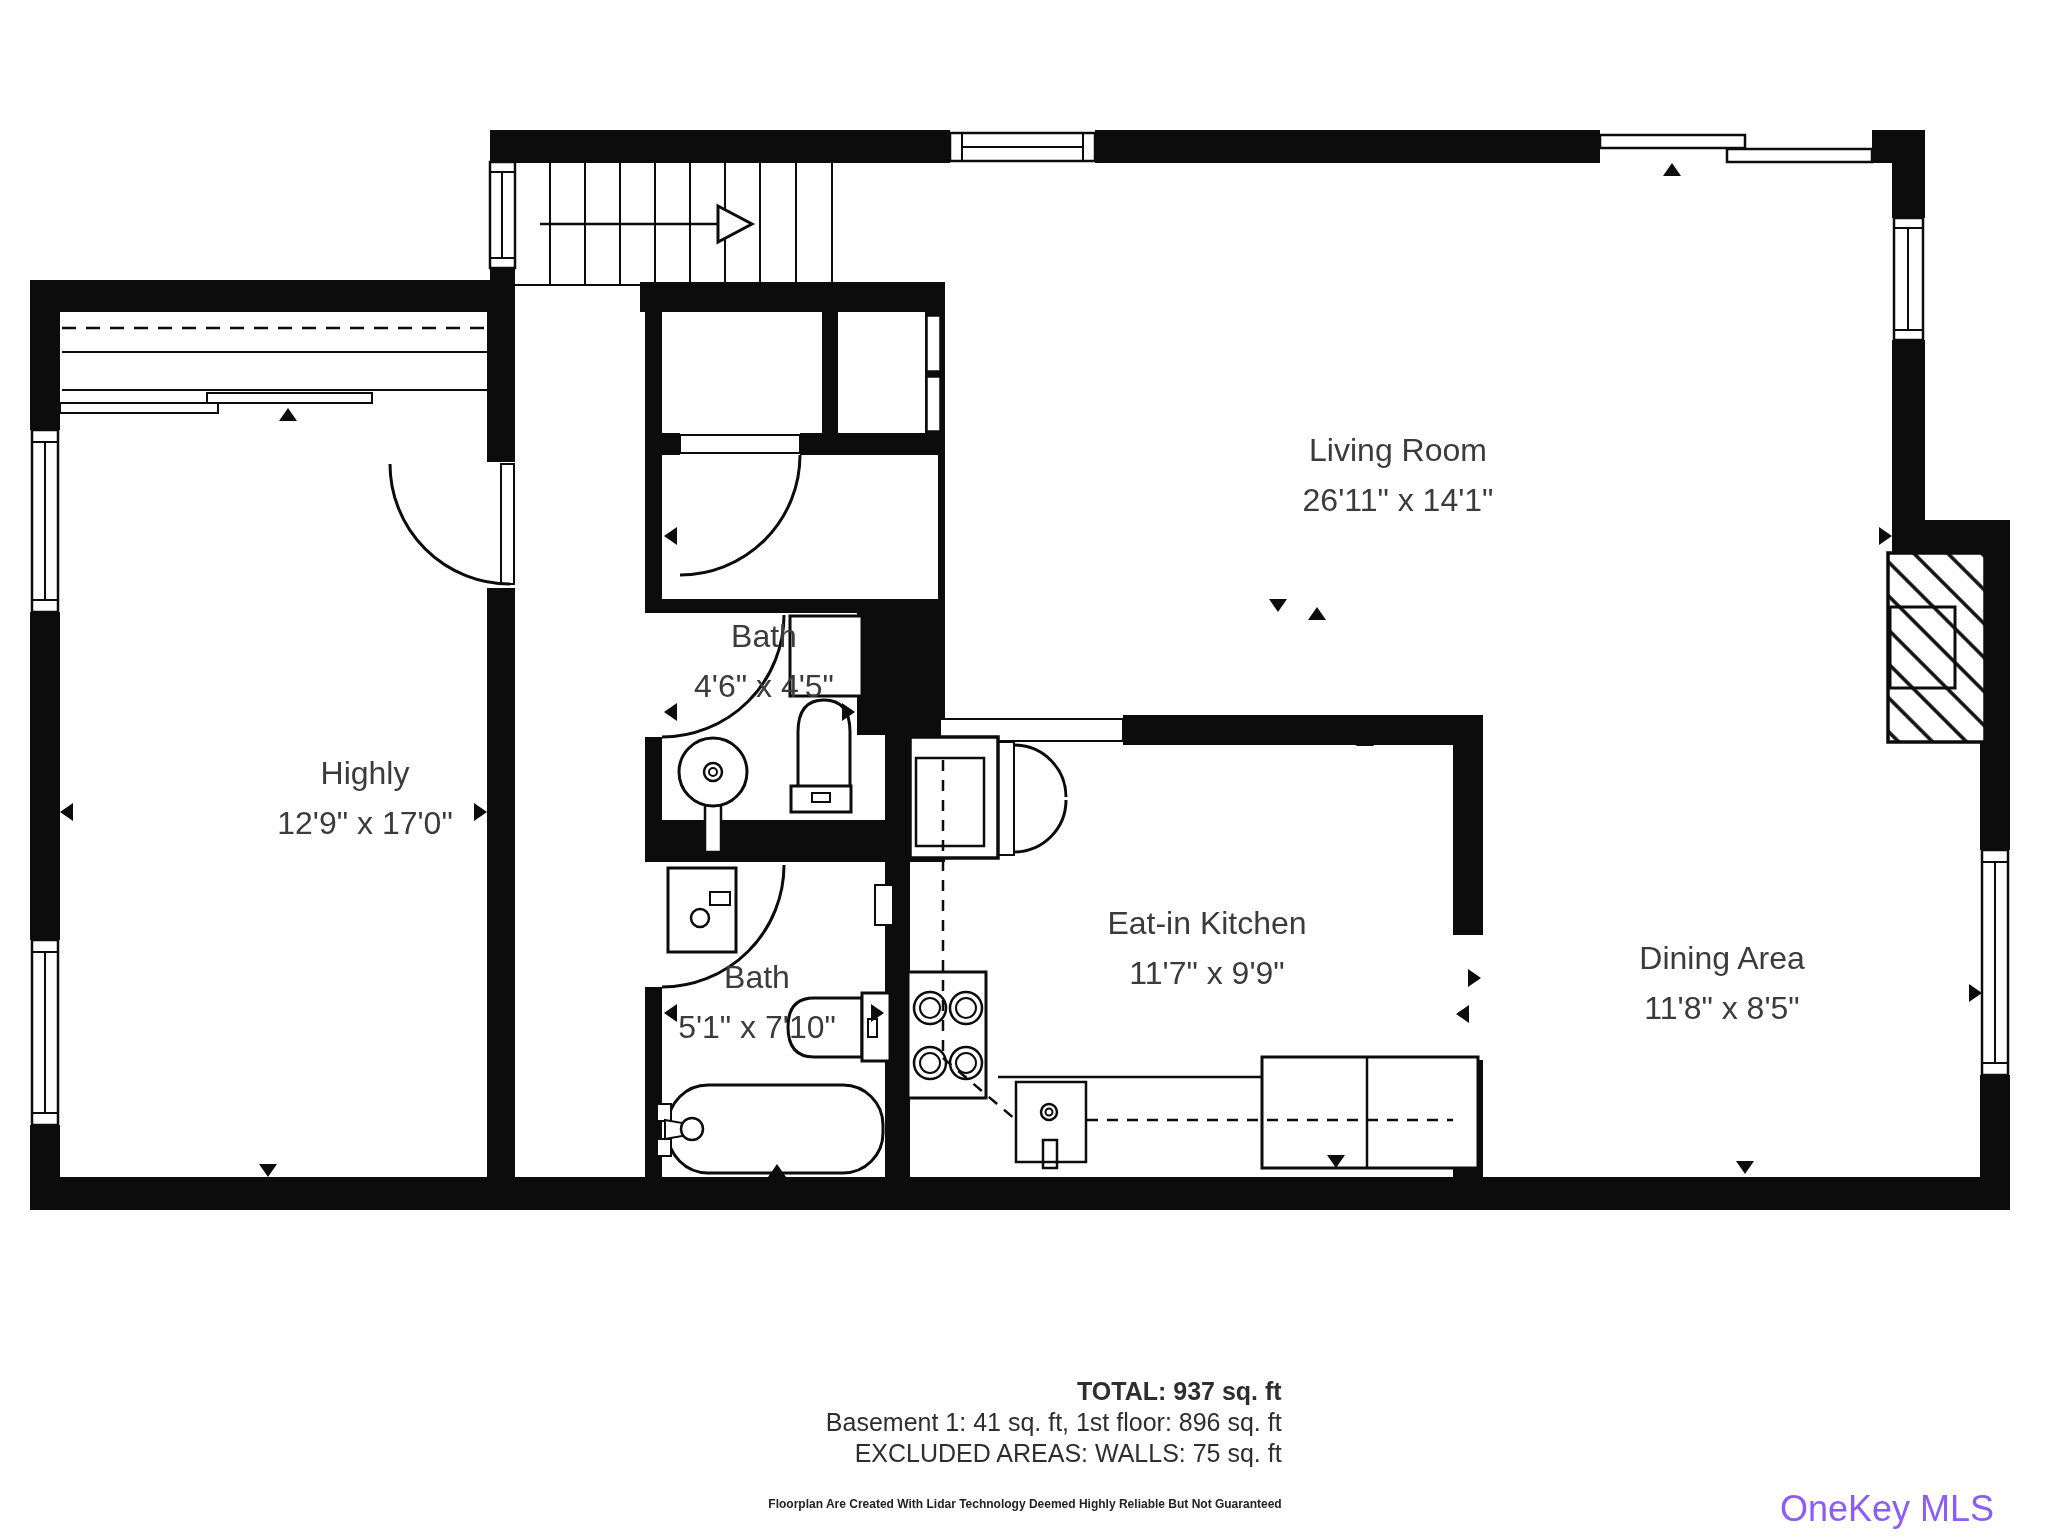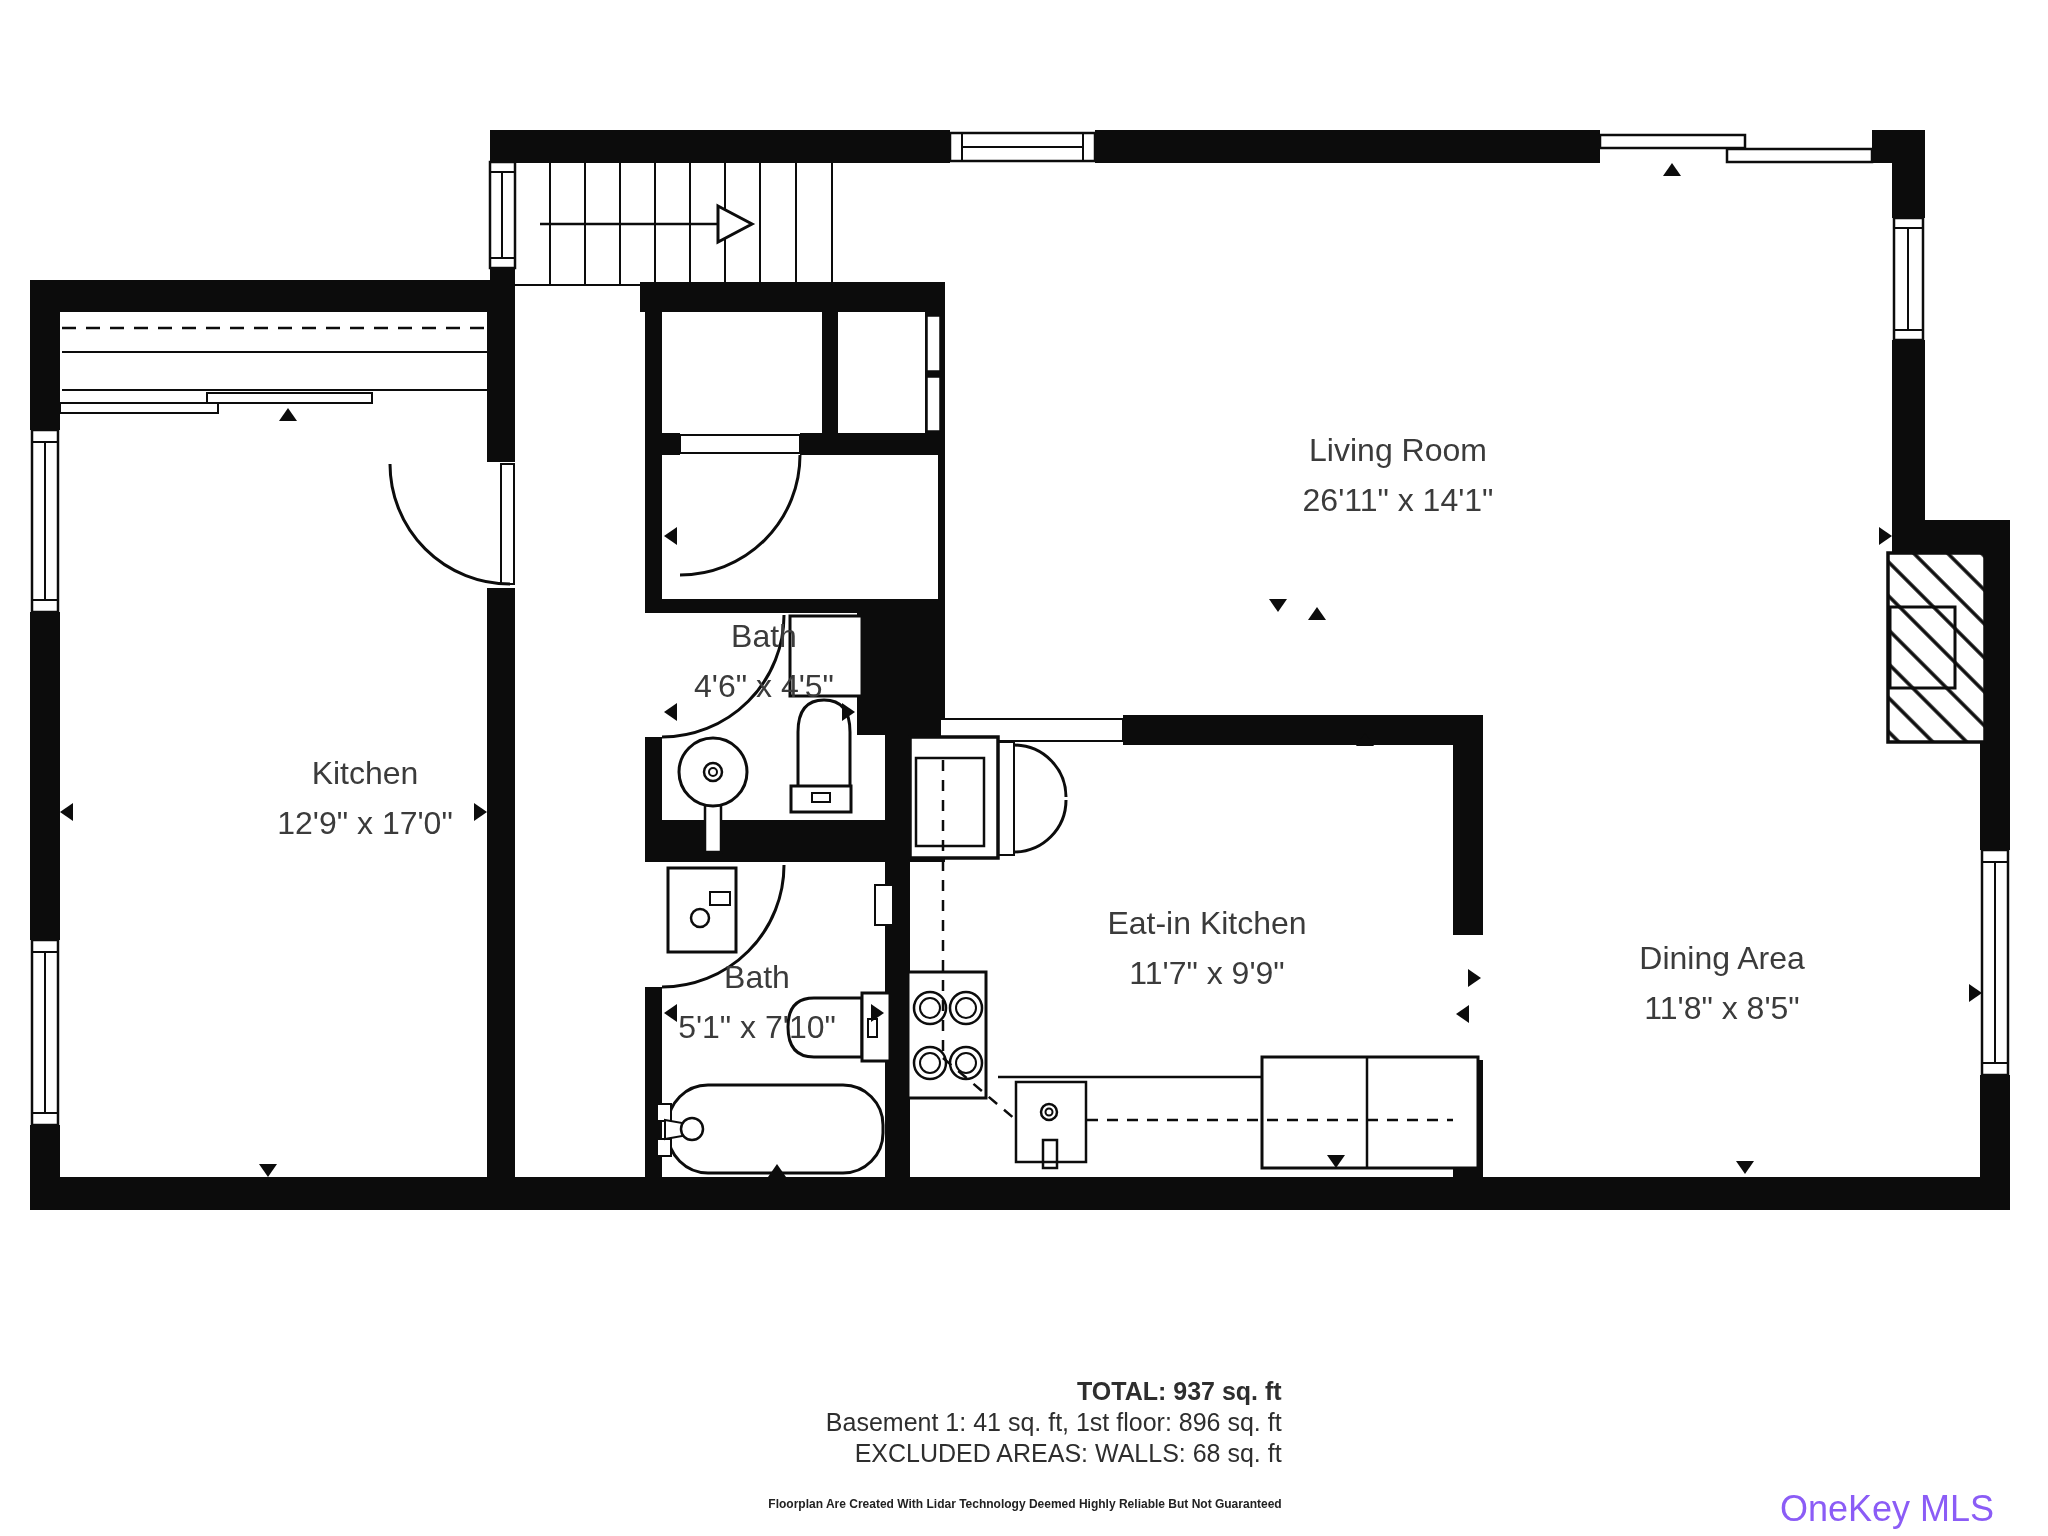--- a/index.html
+++ b/index.html
@@ -281,21 +281,21 @@
     <polygon points="60,812 73,803 73,821"></polygon>
     <polygon points="1456,1014 1469,1005 1469,1023"></polygon>
   </g>
 </svg>
 
 <div class="room-label" style="left:1398px;top:475px;">
   <div class="room-name">Living Room</div>
   <div class="room-dims">26'11" x 14'1"</div>
 </div>
 <div class="room-label" style="left:365px;top:798px;">
-  <div class="room-name">Kitchen</div>
+  <div class="room-name">Highly</div>
   <div class="room-dims">12'9" x 17'0"</div>
 </div>
 <div class="room-label" style="left:764px;top:661px;">
   <div class="room-name">Bath</div>
   <div class="room-dims">4'6" x 4'5"</div>
 </div>
 <div class="room-label" style="left:757px;top:1002px;">
   <div class="room-name">Bath</div>
   <div class="room-dims">5'1" x 7'10"</div>
 </div>
@@ -304,19 +304,19 @@
   <div class="room-dims">11'7" x 9'9"</div>
 </div>
 <div class="room-label" style="left:1722px;top:983px;">
   <div class="room-name">Dining Area</div>
   <div class="room-dims">11'8" x 8'5"</div>
 </div>
 
 <div id="footer">
   <div class="footer-total">TOTAL: 937 sq. ft</div>
   <div class="footer-line">Basement 1: 41 sq. ft, 1st floor: 896 sq. ft</div>
-  <div class="footer-line">EXCLUDED AREAS: WALLS: 68 sq. ft</div>
+  <div class="footer-line">EXCLUDED AREAS: WALLS: 75 sq. ft</div>
   <div class="footer-disclaimer">Floorplan Are Created With Lidar Technology Deemed Highly Reliable But Not Guaranteed</div>
 </div>
 
 <div id="watermark">OneKey MLS</div>
 
 </div>
 
 </body></html>

